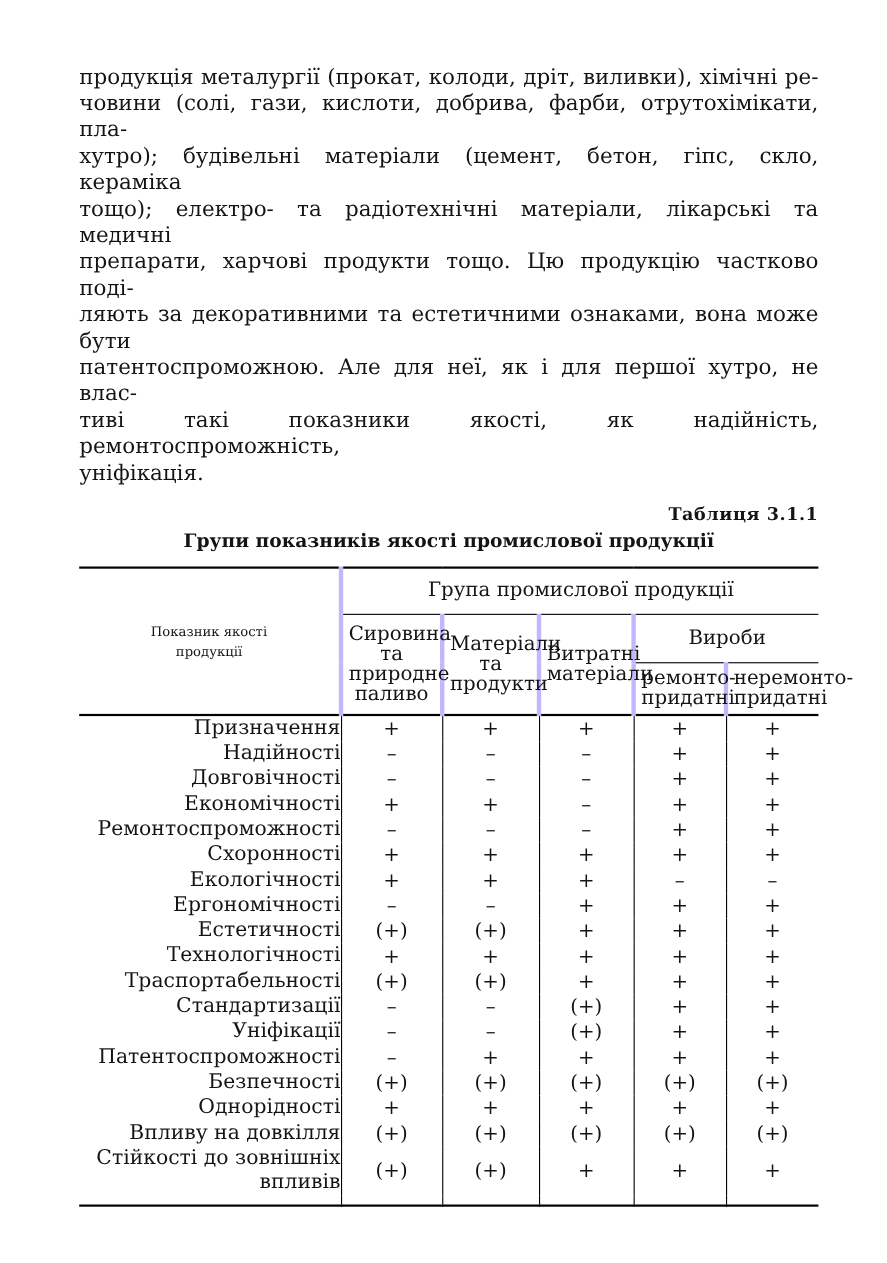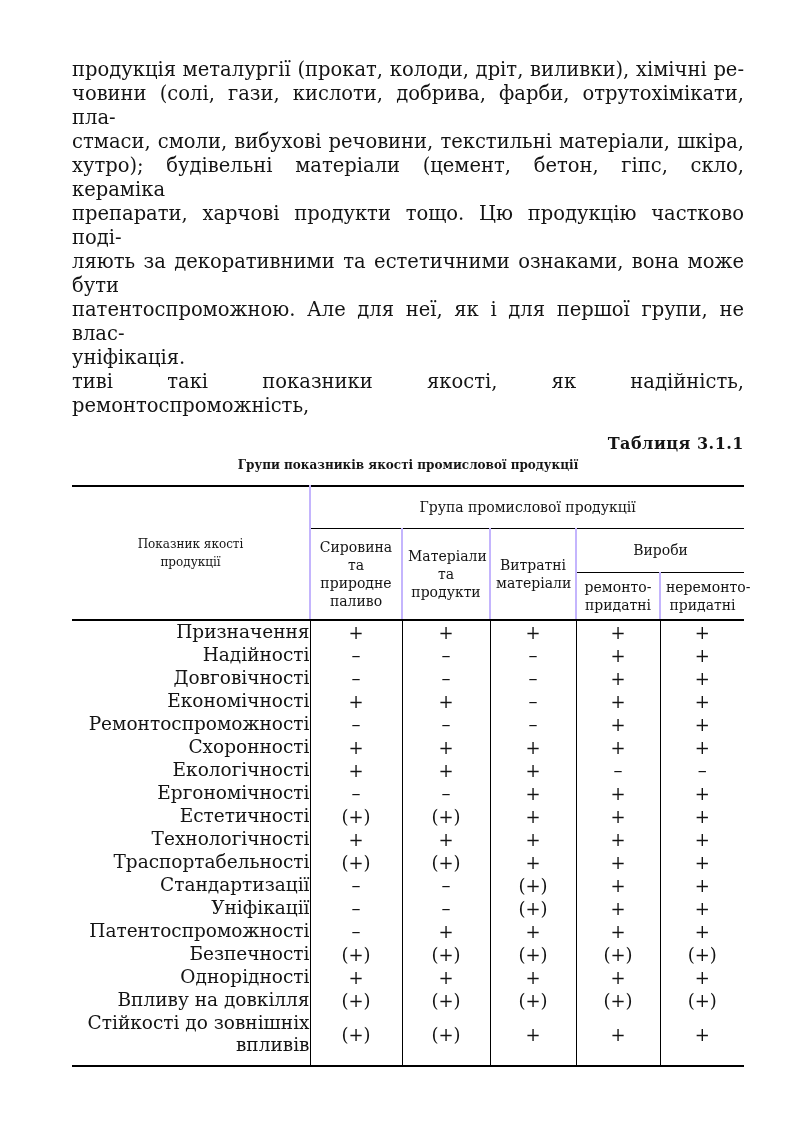--- a/index.html
+++ b/index.html
@@ -11,35 +11,35 @@
   }
   .page { width:806px; height:1148px; padding:58px 62px 0 72px; }
 
   
   .para { font-size:19.5px; line-height:24px; }
   .tline { text-align:justify; text-align-last:justify; white-space:normal; }
   .tline.last { text-align-last:left; }
 
   
   .caption-label { margin-top:16px; text-align:right; font-size:16px; font-weight:bold; letter-spacing:0.5px; }
-  .caption-title { margin-top:5px; text-align:center; font-size:12px; font-weight:bold; }
+  .caption-title { margin-top:5px; text-align:center; font-size:17px; font-weight:bold; }
 
   
   table.qtable {
     margin-top:13px;
     width:672px;
     table-layout:fixed;
     border-collapse:collapse;
     border-top:2.5px solid #000;
     border-bottom:2.5px solid #000;
   }
   .qtable th { font-weight:normal; }
   .qtable thead th {
-    font-size:14px; line-height:18px; text-align:center; vertical-align:middle;
-    border-left:2px solid #c4b5fd; border-right:1px solid #000;
+    font-size:18px; line-height:18px; text-align:center; vertical-align:middle;
+    border-left:4px solid #c4b5fd; border-right:1px solid #000;
     border-bottom:1px solid #000;
     padding:2px 5px;
   }
   .qtable th.corner {
     font-size:12px; border-left:none;
     border-bottom:2px solid #000;
   }
   .qtable th.corner span { display:inline-block; max-width:150px; }
   .qtable th.group { border-right:none; height:42px; }
   .qtable th.subcol { height:92px; border-bottom:2px solid #000; }
@@ -61,27 +61,27 @@
   .qtable tbody.spacer td { height:9px; }
 </style>
 </head>
 <body>
 
 <div class="page">
 
   <div class="para">
       <div class="tline first">продукція металургії (прокат, колоди, дріт, виливки), хімічні ре-</div>
       <div class="tline">човини (солі, гази, кислоти, добрива, фарби, отрутохімікати, пла-</div>
-      <div class="tline">стмаси, смоли, вибухові речовини, текстильні матеріали, шкіра,</div>
       <div class="tline">хутро); будівельні матеріали (цемент, бетон, гіпс, скло, кераміка</div>
+      <div class="tline">тощо); електро- та радіотехнічні матеріали, лікарські та медичні</div>
       <div class="tline">препарати, харчові продукти тощо. Цю продукцію частково поді-</div>
       <div class="tline">ляють за декоративними та естетичними ознаками, вона може бути</div>
-      <div class="tline">патентоспроможною. Але для неї, як і для першої групи, не влас-</div>
+      <div class="tline">патентоспроможною. Але для неї, як і для першої хутро, не влас-</div>
+      <div class="tline">тиві такі показники якості, як надійність, ремонтоспроможність,</div>
       <div class="tline last">уніфікація.</div>
-      <div class="tline">тиві такі показники якості, як надійність, ремонтоспроможність,</div>
     </div>
 
   <div class="caption-label">Таблиця 3.1.1</div>
   <div class="caption-title">Групи показників якості промислової продукції</div>
 
   <table class="qtable">
     <colgroup>
       <col style="width:238px">
       <col style="width:92px">
       <col style="width:88px">

